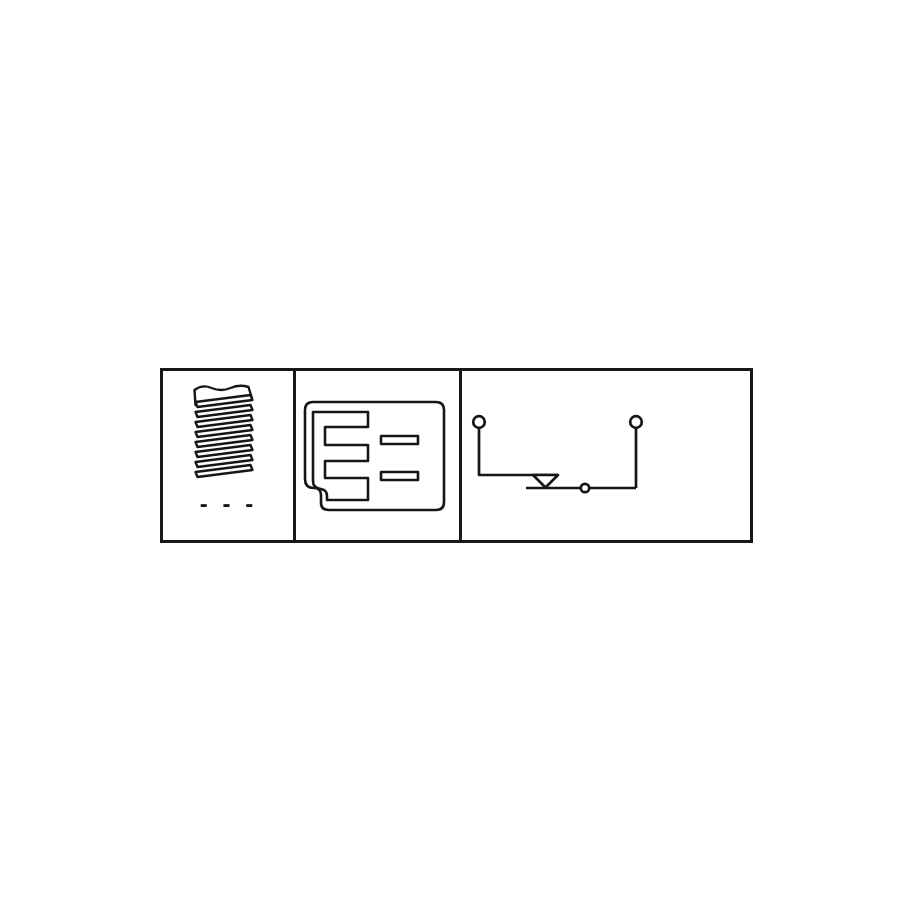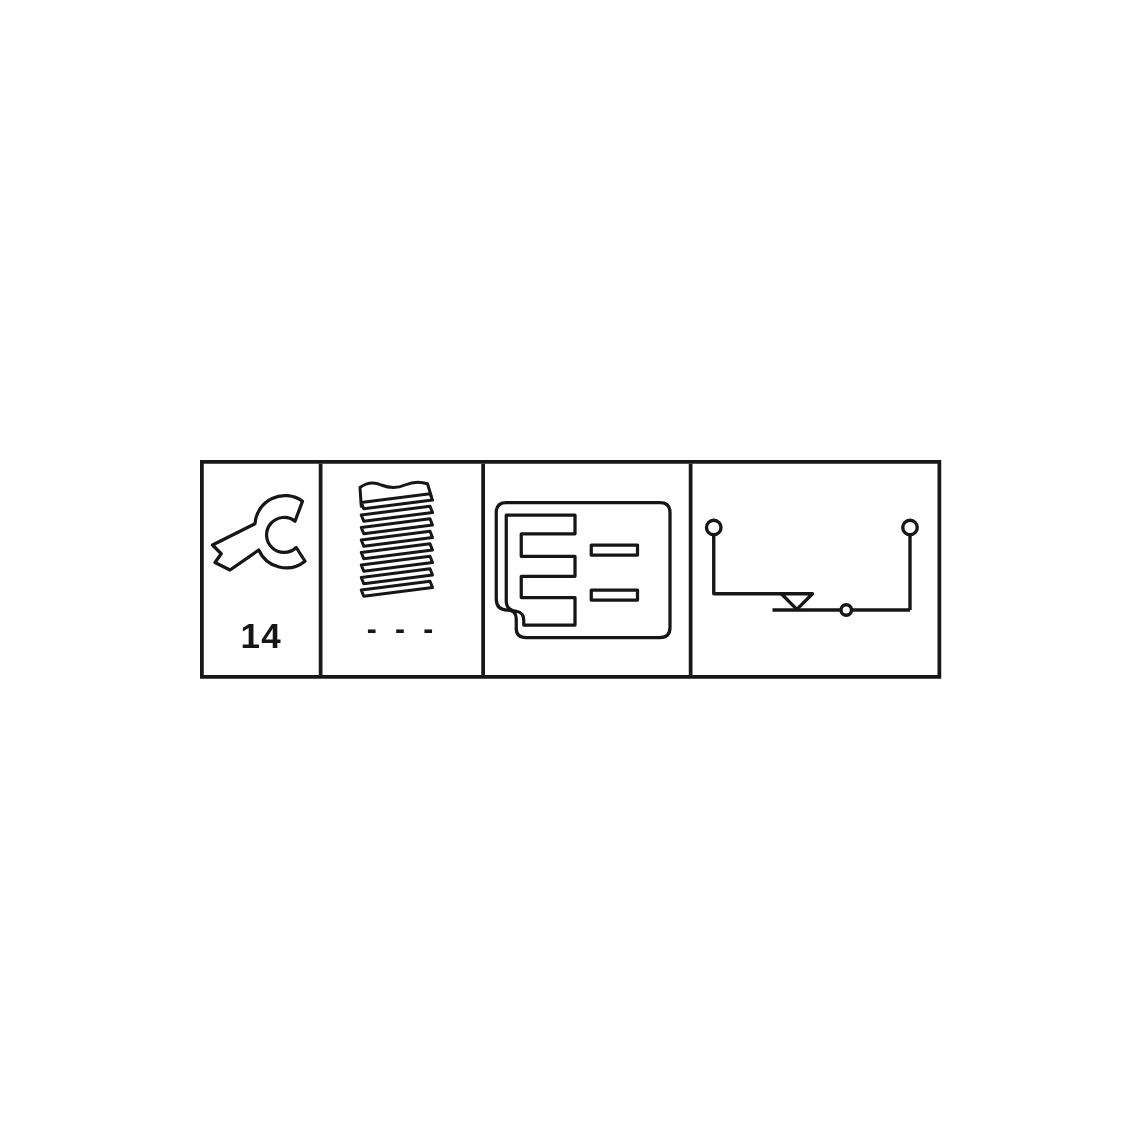--- a/index.html
+++ b/index.html
@@ -65,33 +65,20 @@
     font-weight: 900;
     letter-spacing: 3px;
     word-spacing: 2px;
   }
 </style>
 </head>
 <body>
 
 <div class="strip">
 
-  <div class="cell cell-wrench">
-    <svg viewBox="0 0 92 169" fill="#ffffff" stroke="#161616" stroke-width="2.6" stroke-linejoin="round">
-      <path d="M79 30
-               A24 24 0 0 0 41 48
-               L7 65 L14 72 L9 79 L21 85
-               L44 69
-               A24 24 0 0 0 81 78
-               L74 67
-               A14 14 0 1 1 73 46
-               Z"></path>
-    </svg>
-    <div class="panel-value wrench-value">14</div>
-  </div>
 
   <div class="cell cell-thread">
     <svg viewBox="0 0 127 169" fill="#ffffff" stroke="#161616" stroke-width="2.4" stroke-linejoin="round">
       <defs>
         <path id="thr" d="M31 31 L86 24 L88 29 L33 36 Z"></path>
       </defs>
       <path d="M30 19 Q38 13 47 17 Q57 21 66 17 Q75 13 84 16 L87 26 L31 34 Z"></path>
       <use href="#thr" y="0"></use>
       <use href="#thr" y="10"></use>
       <use href="#thr" y="20"></use>

